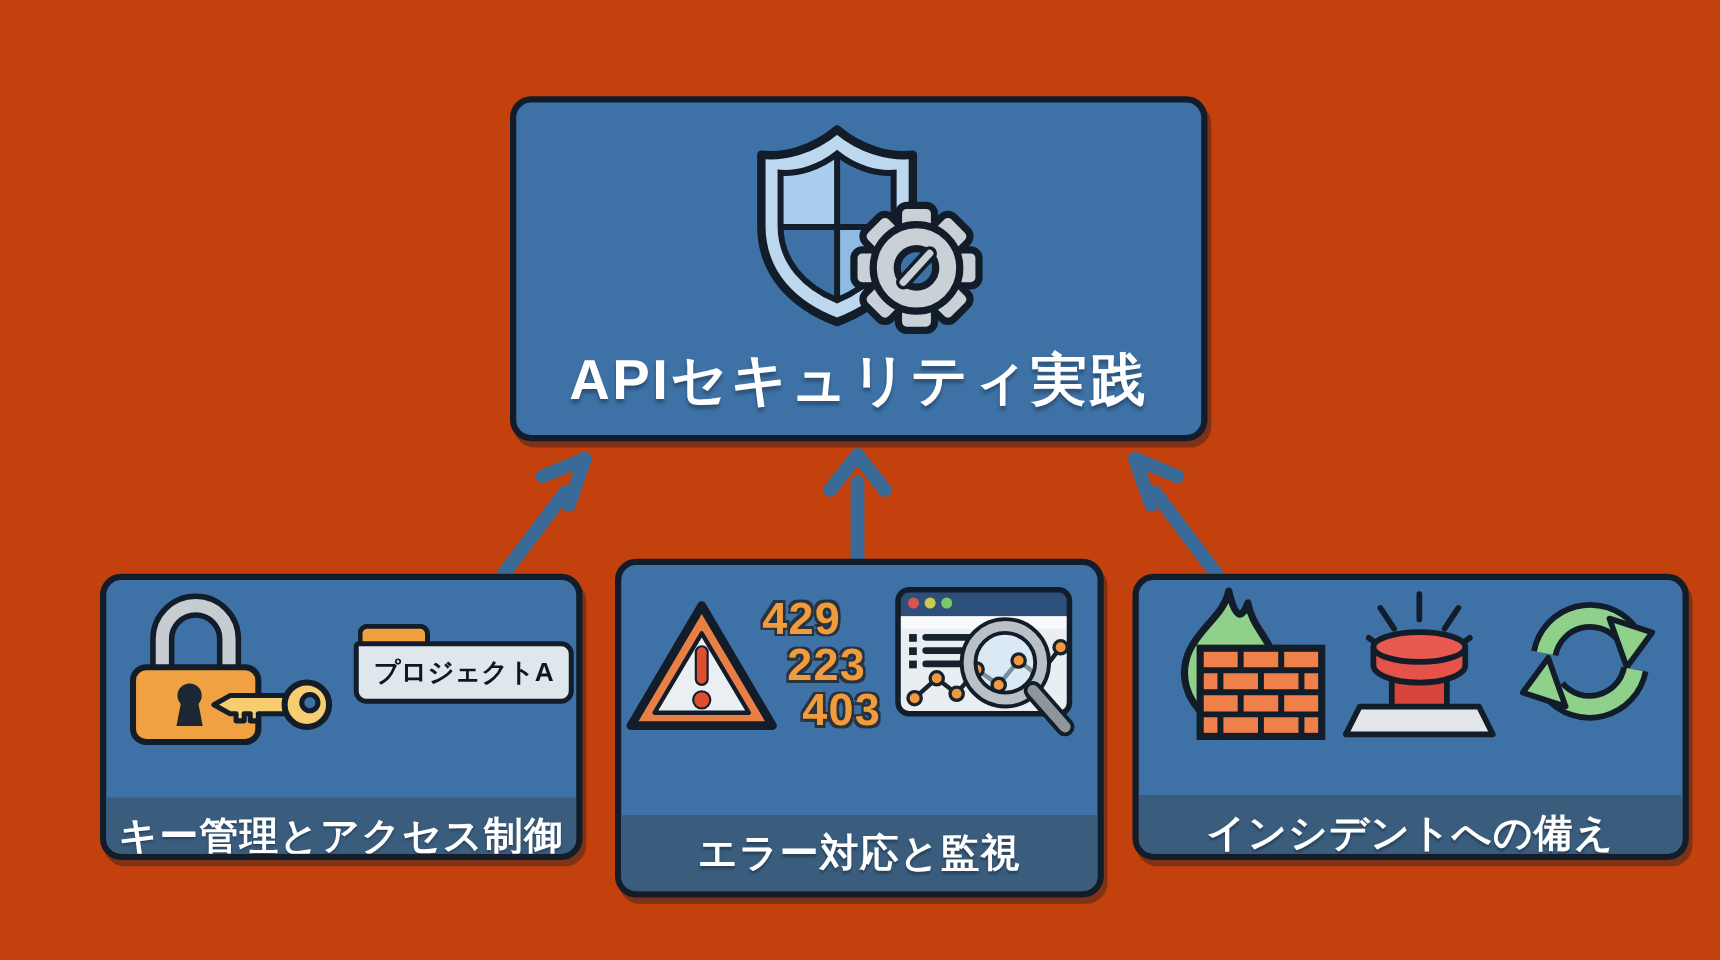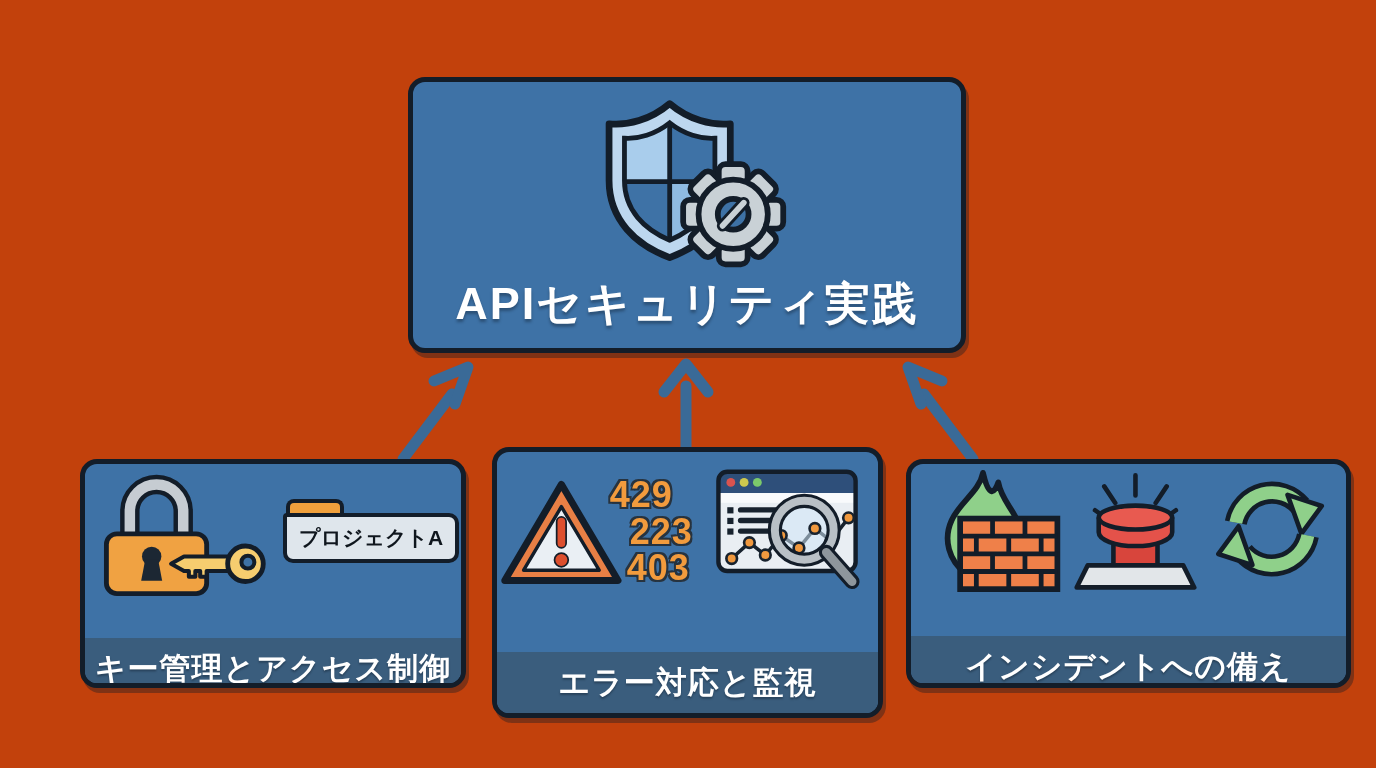--- a/index.html
+++ b/index.html
@@ -42,21 +42,21 @@
     border-radius:4px 10px 10px 10px;box-sizing:border-box;margin-top:-2px;
     display:flex;align-items:center;justify-content:center;
     font-size:21px;font-weight:800;color:#0f161d;white-space:nowrap;
   }
   .codes{display:flex;flex-direction:column;margin-left:-16px;margin-right:-4px;width:118px;}
   .code{
     font-size:36px;font-weight:800;line-height:1.02;color:#f29b3d;letter-spacing:1px;
     text-shadow:2px 2px 0 #27333f,-2px -2px 0 #27333f,2px -2px 0 #27333f,-2px 2px 0 #27333f;
   }
   .code:nth-child(2){margin-left:20px;}
-  .code:nth-child(3){margin-left:17px;}
+  .code:nth-child(3){margin-left:32px;}
 </style>
 </head>
 <body>
 
 <div class="canvas">
 
   <svg class="arrows" width="1376" height="768">
     <g stroke="#3a6a97" stroke-width="11" fill="none" stroke-linecap="round" stroke-linejoin="round">
       <g>
         <path d="M403,459 L452,394"></path>

